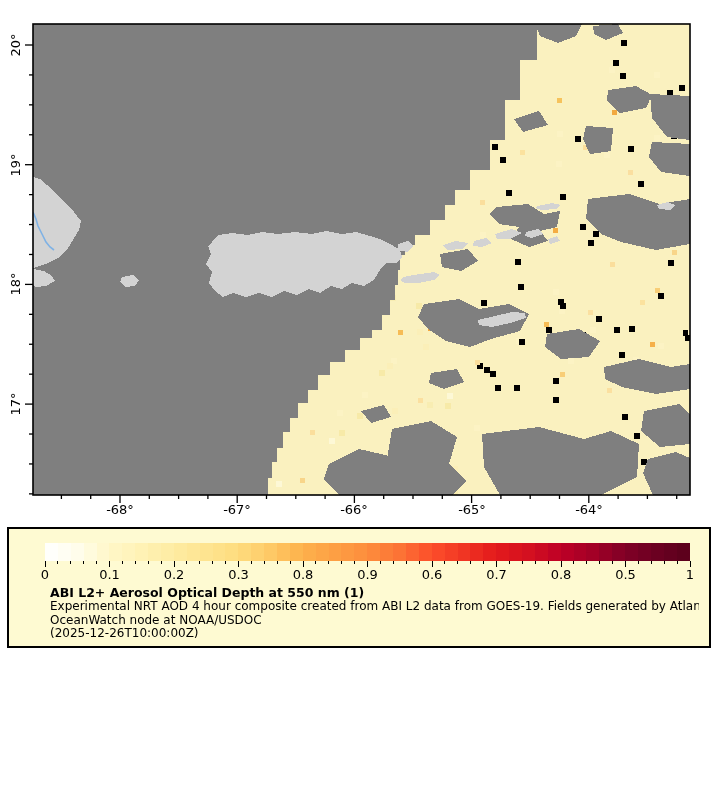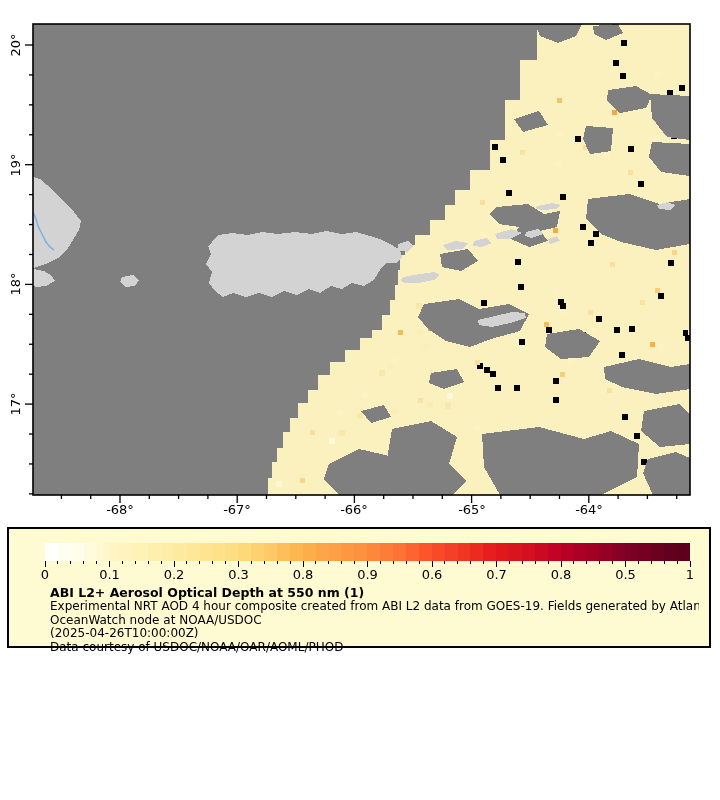--- a/index.html
+++ b/index.html
@@ -352,16 +352,15 @@
       <div class="lb" style="left: 387px;">0.6</div>
       <div class="lb" style="left: 451.5px;">0.7</div>
       <div class="lb" style="left: 516px;">0.8</div>
       <div class="lb" style="left: 580.5px;">0.5</div>
       <div class="lb" style="left: 645px;">1</div>
     </div>
   <div id="legend-text">
     <div id="legend-title">ABI L2+ Aerosol Optical Depth at 550 nm (1)</div>
     <div class="lg-line">Experimental NRT AOD 4 hour composite created from ABI L2 data from GOES-19. Fields generated by Atlantic</div>
     <div class="lg-line">OceanWatch node at NOAA/USDOC</div>
-    <div class="lg-line">(2025-04-26T10:00:00Z)</div>
-    <div class="lg-line">Data courtesy of USDOC/NOAA/OAR/AOML/PHOD</div>
+    <div class="lg-line">(2025-12-26T10:00:00Z)</div>
   </div>
 </div>
 
 </body></html>

